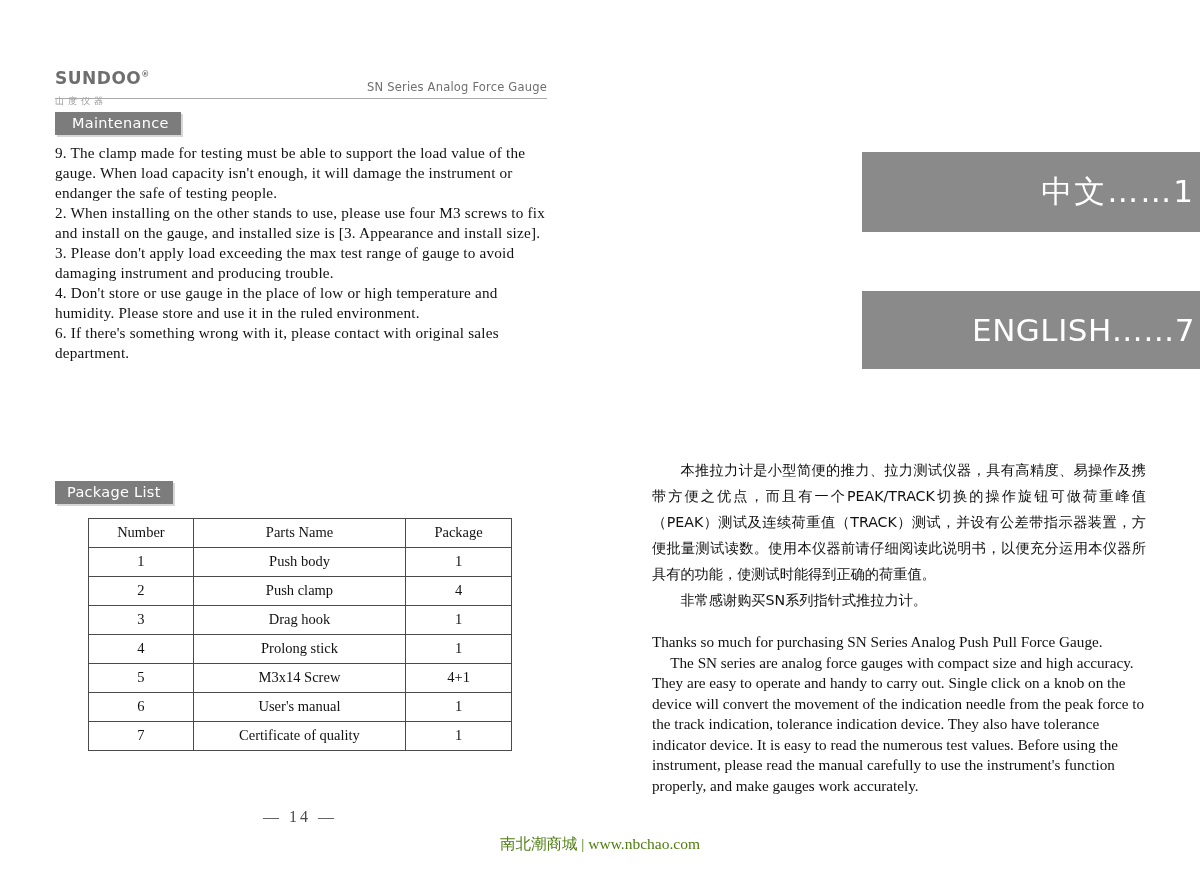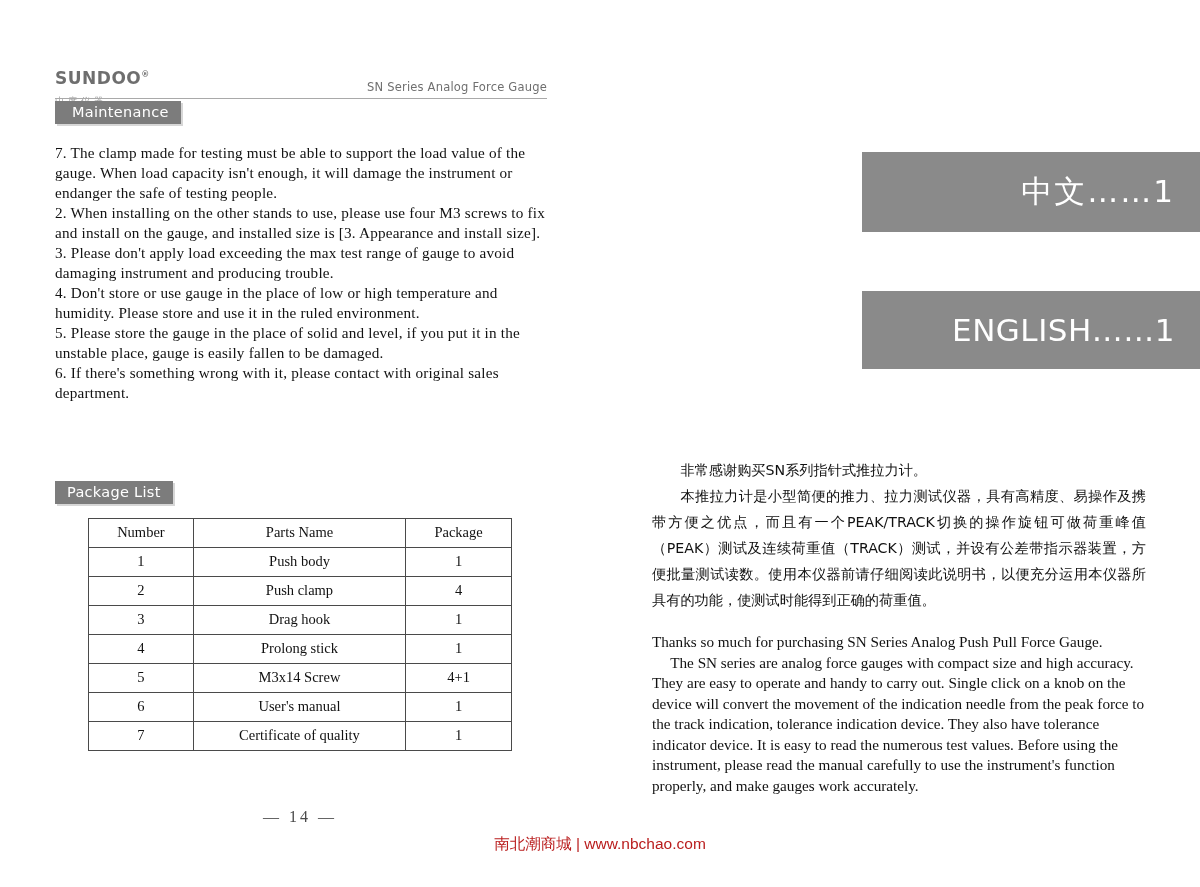--- a/index.html
+++ b/index.html
@@ -71,21 +71,21 @@
   .section-tag {
     position: absolute;
     background: #7c7c7c;
     color: #ffffff;
     font-family: "DejaVu Sans", sans-serif;
     font-size: 14.5px;
     padding: 3px 12px 4px 12px;
     letter-spacing: 0.3px;
     box-shadow: 2px 2px 0 #d7d7d7;
   }
-  #tag-maintenance { left: 55px; top: 101px; padding-left: 17px; }
+  #tag-maintenance { left: 55px; top: 112px; padding-left: 17px; }
   #tag-package { left: 55px; top: 481px; }
 
   .body-text {
     position: absolute;
     left: 55px;
     width: 494px;
     font-family: "Liberation Serif", serif;
     font-size: 15.2px;
     line-height: 20px;
     color: #111;
@@ -135,21 +135,21 @@
     width: 600px; height: 887px;
   }
   .lang-band {
     position: absolute;
     right: 0;
     background: #8a8a8a;
     color: #ffffff;
     display: flex;
     align-items: center;
     justify-content: flex-end;
-    padding-right: 25px;
+    padding-right: 5px;
   }
   #band-chinese {
     top: 152px;
     left: 262px;
     width: 338px;
     height: 80px;
   }
   #band-english {
     top: 291px;
     left: 262px;
@@ -192,23 +192,23 @@
   }
   .intro-en p { margin: 0; }
   .intro-en p.indent { text-indent: 1.2em; }
 
   .footer-watermark {
     position: absolute;
     left: 0; right: 0;
     top: 834px;
     width: 1200px;
     text-align: center;
-    font-family: Liberation Sans, sans-serif;
+    font-family: Liberation Serif, serif;
     font-size: 15.5px;
-    color: #b91c1c;
+    color: #4d7c0f;
   }
 </style>
 </head>
 <body>
 
 <div class="page">
 
   <div class="left-page">
 
     <div class="brand-header">
@@ -216,25 +216,24 @@
         <div class="brand-name"><span>SUNDOO</span><sup>®</sup></div>
         <div class="brand-cn">山度仪器</div>
       </div>
       <div class="header-right">SN Series Analog Force Gauge</div>
       <div class="header-rule"></div>
     </div>
 
     <div class="section-tag" id="tag-maintenance">Maintenance</div>
 
     <div class="body-text" id="maintenance-text">
-      <p>7. The  clamp made for testing must be able to support the load value of the gauge. When load capacity isn't enough, it will damage the instrument or endanger the safe of testing people.</p>
+      <p>9. The  clamp made for testing must be able to support the load value of the gauge. When load capacity isn't enough, it will damage the instrument or endanger the safe of testing people.</p>
       <p>2. When installing on the other stands to use, please use four M3 screws to fix and install on the gauge, and installed size is  [3. Appearance and install size].</p>
       <p>3. Please don't apply load exceeding the max test range of gauge to avoid damaging instrument and producing trouble.</p>
       <p>4. Don't store or use gauge in the place of low or high temperature and humidity. Please store and use it in the ruled environment.</p>
-      <p>5. Please store the gauge in the place of solid and level, if you put it in  the unstable place, gauge is easily fallen to be damaged.</p>
       <p>6. If there's something wrong with it, please contact with original sales department.</p>
     </div>
 
     <div class="section-tag" id="tag-package">Package List</div>
 
     <table class="pkg-table">
       <colgroup>
           <col class="c1">
           <col class="c2">
           <col class="c3">
@@ -288,26 +287,26 @@
     <div class="page-number">— 14 —</div>
   </div>
 
   <div class="right-page">
 
     <div class="lang-band" id="band-chinese">
       <span class="band-text-cn">中文……1</span>
     </div>
 
     <div class="lang-band" id="band-english">
-      <span class="band-text-en">ENGLISH……1</span>
+      <span class="band-text-en">ENGLISH……7</span>
     </div>
 
     <div class="intro-cn">
+      <p class="indent">本推拉力计是小型简便的推力、拉力测试仪器，具有高精度、易操作及携带方便之优点，而且有一个PEAK/TRACK切换的操作旋钮可做荷重峰值（PEAK）测试及连续荷重值（TRACK）测试，并设有公差带指示器装置，方便批量测试读数。使用本仪器前请仔细阅读此说明书，以便充分运用本仪器所具有的功能，使测试时能得到正确的荷重值。</p>
       <p class="indent">非常感谢购买SN系列指针式推拉力计。</p>
-      <p class="indent">本推拉力计是小型简便的推力、拉力测试仪器，具有高精度、易操作及携带方便之优点，而且有一个PEAK/TRACK切换的操作旋钮可做荷重峰值（PEAK）测试及连续荷重值（TRACK）测试，并设有公差带指示器装置，方便批量测试读数。使用本仪器前请仔细阅读此说明书，以便充分运用本仪器所具有的功能，使测试时能得到正确的荷重值。</p>
     </div>
 
     <div class="intro-en">
       <p> Thanks so much for purchasing SN Series Analog Push Pull Force Gauge.</p>
       <p class="indent">The SN series are analog force gauges with compact size and high accuracy. They are easy to operate and handy to carry out. Single click on a knob on the device will convert the movement of the indication needle from the peak force to the track indication, tolerance indication device. They also have tolerance indicator device. It is easy to read the numerous test values. Before using the instrument, please read the manual carefully to use the instrument's function properly, and make gauges work accurately.</p>
     </div>
   </div>
 
   <div class="footer-watermark">南北潮商城 | www.nbchao.com</div>
 

